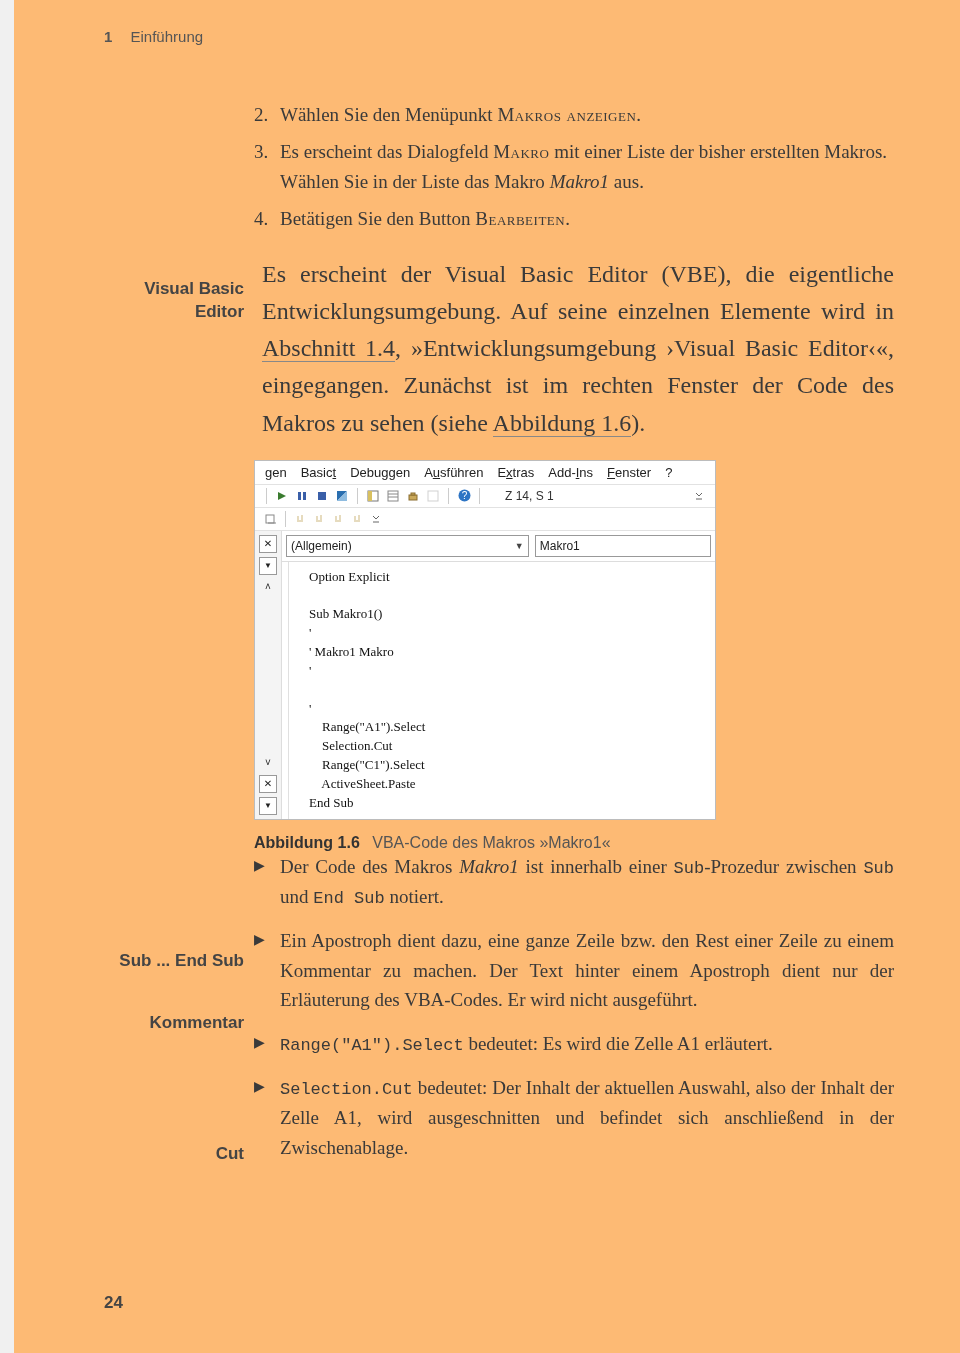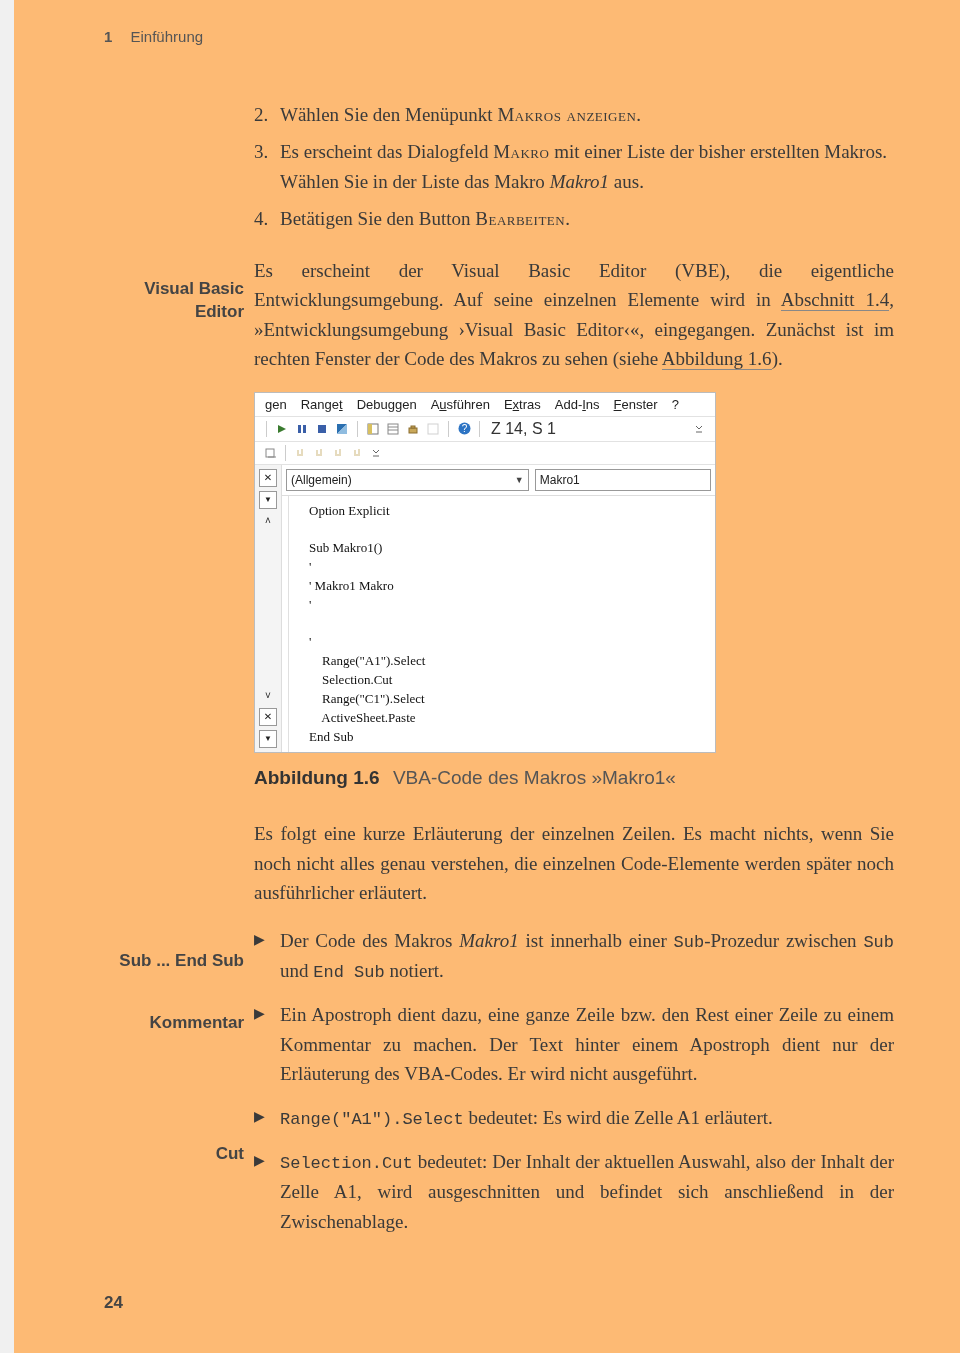--- a/index.html
+++ b/index.html
@@ -49,25 +49,25 @@
     right:730px;
     width:140px;
     text-align:right;
     font-family:Arial,Helvetica,sans-serif;
     font-weight:700;
     font-size:17px;
     color:#444;
     line-height:1.35;
   }
   .para{
-    font-size:19px;
+    font-size:24px;
     line-height:1.55;
     color:#3a3a3a;
     text-align:justify;
-    margin:0 0 18px 0;
+    margin:0 0 18px 8px;
   }
   .link{border-bottom:1px solid #888;}
   
   .vbe{
     width:460px;
     border:1px solid #bcbcbc;
     background:#fff;
     font-family:'Segoe UI',Tahoma,Arial,sans-serif;
     font-size:13px;
     color:#222;
@@ -125,23 +125,22 @@
     font-size:13px;
     padding:6px 4px 6px 20px;
     color:#111;
     white-space:pre;
     line-height:1.45;
     border-left:1px solid #e0e0e0;
     margin-left:6px;
   }
   .caption{
     font-family:Arial,Helvetica,sans-serif;
-    font-size:19px;
+    font-size:16px;
     color:#555;
-    margin-bottom:30px;
   }
   .caption b{color:#333;font-weight:700;margin-right:8px}
   .bullets{list-style:none;margin:0;padding:0}
   .bullets li{
     font-size:19px;line-height:1.55;color:#3a3a3a;
     display:flex;margin-bottom:14px;text-align:justify;
   }
   .bul{flex:0 0 26px;font-size:14px;padding-top:3px}
   .btxt{flex:1}
   .mono{font-family:Consolas,'Courier New',monospace;font-size:17px}
@@ -188,21 +187,21 @@
       </li>
     </ol>
 
     <p class="para" style="margin-top:22px">
       <span>Es erscheint der Visual Basic Editor (VBE), die eigentliche Entwicklungsumgebung. Auf seine einzelnen Elemente wird in </span><span class="link">Abschnitt 1.4</span><span>, »Entwicklungsumgebung ›Visual Basic Editor‹«, eingegangen. Zunächst ist im rechten Fenster der Code des Makros zu sehen (siehe </span><span class="link">Abbildung 1.6</span><span>).</span>
     </p>
 
     <div class="vbe">
       <div class="vbe-menu">
         <span>gen</span>
-        <span><span>Range</span><u>t</u></span>
+        <span><span>Basic</span><u>t</u></span>
         <span>Debuggen</span>
         <span><span>A</span><u>u</u><span>sführen</span></span>
         <span><span>E</span><u>x</u><span>tras</span></span>
         <span><span>Add-</span><u>I</u><span>ns</span></span>
         <span><u>F</u><span>enster</span></span>
         <span>?</span>
       </div>
       <div class="vbe-tb">
         <span class="tb-sep"></span>
         <span class="tb-ico">
@@ -253,21 +252,21 @@
             </svg>
           </span>
         <span class="tb-sep"></span>
         <span class="tb-ico">
             <svg width="13" height="13">
               <circle cx="6.5" cy="6.5" r="6" fill="#2d74c4"></circle>
               <text x="6.5" y="10" text-anchor="middle" font-size="10" fill="#fff" font-family="Arial">?</text>
             </svg>
           </span>
         <span class="tb-sep"></span>
-        <span style="font-size:16px;color:#333;margin-left:4px">Z 14, S 1</span>
+        <span style="font-size:12px;color:#333;margin-left:18px">Z 14, S 1</span>
         <span style="flex:1"></span>
         <span class="tb-ico">
             <svg width="8" height="12">
               <polyline points="1,3 4,6 7,3" fill="none" stroke="#666"></polyline>
               <line x1="1" y1="9" x2="7" y2="9" stroke="#666"></line>
             </svg>
           </span>
       </div>
       <div class="vbe-tb2">
         <span class="tb-ico">
@@ -343,21 +342,20 @@
 End Sub</div>
         </div>
       </div>
     </div>
 
     <div class="caption">
       <b>Abbildung 1.6</b>
       <span>VBA-Code des Makros »Makro1«</span>
     </div>
 
-    <p class="para">Es folgt eine kurze Erläuterung der einzelnen Zeilen. Es macht nichts, wenn Sie noch nicht alles genau verstehen, die einzelnen Code-Elemente werden später noch ausführlicher erläutert.</p>
 
     <ul class="bullets">
       <li>
         <span class="bul">▶</span>
         <span class="btxt">
           <span>Der Code des Makros </span><span class="it">Makro1</span><span> ist innerhalb einer </span><span class="mono">Sub</span><span>-Prozedur zwischen </span><span class="mono">Sub</span><span> und </span><span class="mono">End Sub</span><span> notiert.</span>
         </span>
       </li>
       <li>
         <span class="bul">▶</span>

